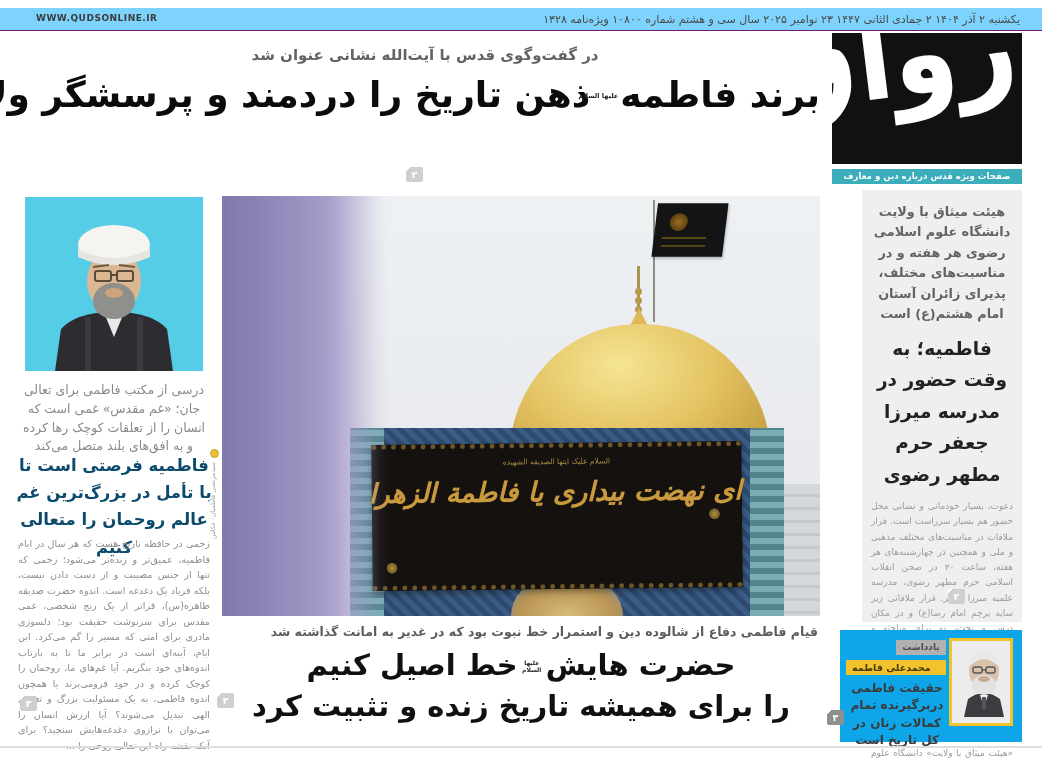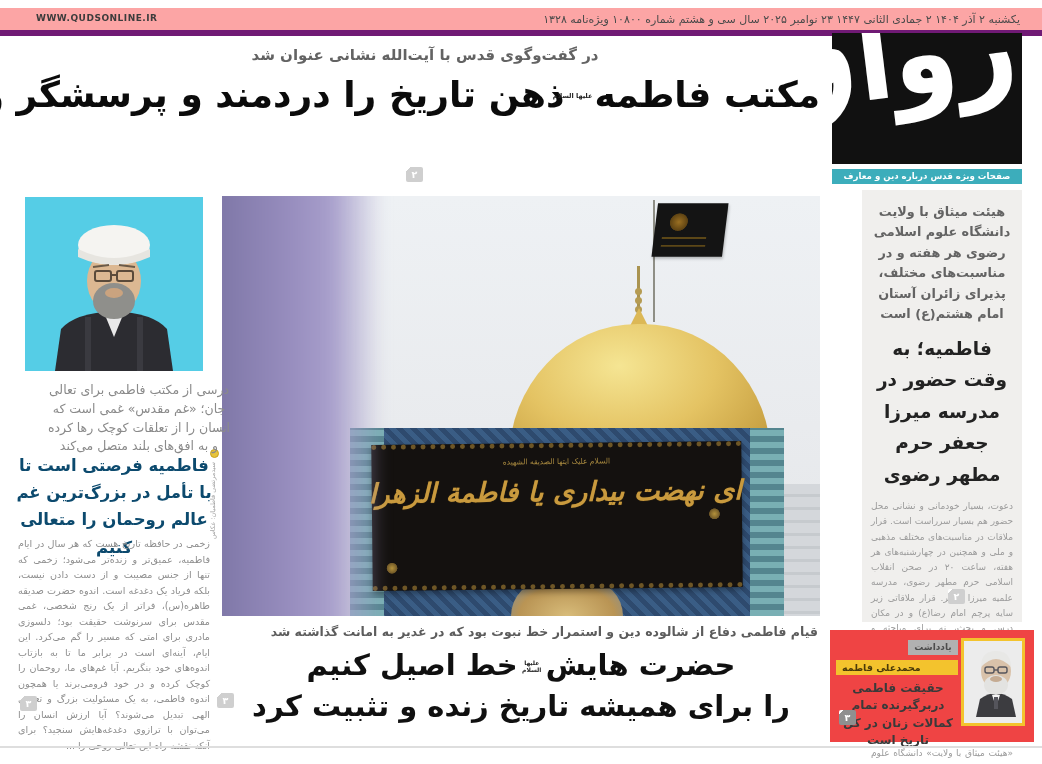--- a/index.html
+++ b/index.html
@@ -3,21 +3,21 @@
 <meta charset="utf-8">
 <style>
   html,body{margin:0;padding:0;}
   body{
     width:1042px;height:764px;position:relative;background:#ffffff;
     font-family:"DejaVu Sans",sans-serif;overflow:hidden;direction:rtl;
   }
   
   .header-bar{
     position:absolute;top:8px;left:0;width:1042px;height:22px;
-    background:#fca5a5;border-bottom:6px solid #701a75;
+    background:#7dd3fc;border-bottom:1px solid #701a75;
   }
   .site-url{
     position:absolute;left:36px;top:5px;direction:ltr;
     font-size:9px;letter-spacing:.5px;color:#3c3c3c;font-weight:bold;
   }
   .date-line{
     position:absolute;right:22px;top:5px;font-size:11px;color:#4a4a4a;white-space:nowrap;
   }
   
   .logo-box{
@@ -124,21 +124,21 @@
   }
   .photo-headline{
     position:absolute;left:222px;top:645px;width:598px;text-align:center;
     font-size:29px;font-weight:bold;color:#101010;line-height:1.4;
   }
   .photo-headline .honorific{width:24px;font-size:6px;}
   
   .cleric-photo{position:absolute;left:25px;top:197px;width:178px;height:174px;background:#55cde6;overflow:hidden;}
   .left-intro{
     position:absolute;left:18px;top:381px;width:192px;text-align:center;
-    font-size:12.5px;color:#8a8a8a;line-height:1.5;margin-left:25px;
+    font-size:12.5px;color:#8a8a8a;line-height:1.5;
   }
   .left-headline{
     position:absolute;left:16px;top:452px;width:196px;text-align:center;
     font-size:16.5px;font-weight:bold;color:#0c4a6e;line-height:1.65;
   }
   .left-body{
     position:absolute;left:18px;top:536px;width:192px;
     font-size:9.6px;color:#8d8d8d;line-height:1.62;text-align:justify;
   }
   
@@ -149,21 +149,21 @@
     margin:12px 8px 0;text-align:center;font-size:12.8px;font-weight:bold;color:#636363;line-height:1.6;
   }
   .right-headline{
     margin:8px 6px 0;text-align:center;font-size:18.5px;font-weight:bold;color:#222222;line-height:1.7;
   }
   .right-body{
     margin:9px 9px 0;font-size:9px;color:#9b9b9b;line-height:1.7;text-align:justify;
   }
   .right-body + .right-body{margin-top:2px;}
   
-  .note-box{position:absolute;right:8px;top:630px;width:204px;height:112px;background:#ef4444;}
+  .note-box{position:absolute;right:20px;top:630px;width:182px;height:112px;background:#0ea5e9;}
   .note-photo{
     position:absolute;right:9px;top:8px;width:58px;height:82px;
     background:#ececec;border:3px solid #f3c32d;overflow:hidden;
   }
   .note-label{
     position:absolute;right:76px;top:10px;width:50px;height:15px;background:#b1b1b1;
     color:#4c4c4c;font-size:9px;font-weight:bold;text-align:center;line-height:15px;
   }
   .note-author{
     position:absolute;right:76px;top:30px;left:6px;height:15px;background:#f3c32d;
@@ -183,21 +183,21 @@
   <div class="site-url">WWW.QUDSONLINE.IR</div>
   <div class="date-line">یکشنبه ۲ آذر ۱۴۰۴    ۲ جمادی الثانی ۱۴۴۷    ۲۳ نوامبر ۲۰۲۵    سال سی و هشتم    شماره ۱۰۸۰۰    ویژه‌نامه ۱۳۲۸</div>
 </div>
 
 <div class="logo-box">
   <span class="logo-text">رواق</span>
 </div>
 <div class="tagline-bar" style="background:#3cadbb;">صفحات ویژه قدس درباره دین و معارف رضوی</div>
 
 <div class="lead-kicker">در گفت‌وگوی قدس با آیت‌الله نشانی عنوان شد</div>
-<div class="lead-headline"><span>مکتب فاطمه</span><span class="honorific">علیها السلام</span><span>ذهن تاریخ را دردمند و پرسشگر ولایت کرد</span></div>
+<div class="lead-headline"><span>برند فاطمه</span><span class="honorific">علیها السلام</span><span>ذهن تاریخ را دردمند و پرسشگر ولایت کرد</span></div>
 <div class="page-badge" style="left:406px;top:167px;">۲</div>
 
 <div class="photo">
   <div class="bldg1"></div>
   <div class="bldg2"></div>
   <div class="flag-pole"></div>
   <div class="flag">
     <div class="flag-emblem"></div>
     <div class="flag-line" style="top:34px;"></div>
     <div class="flag-line" style="top:42px;"></div>

